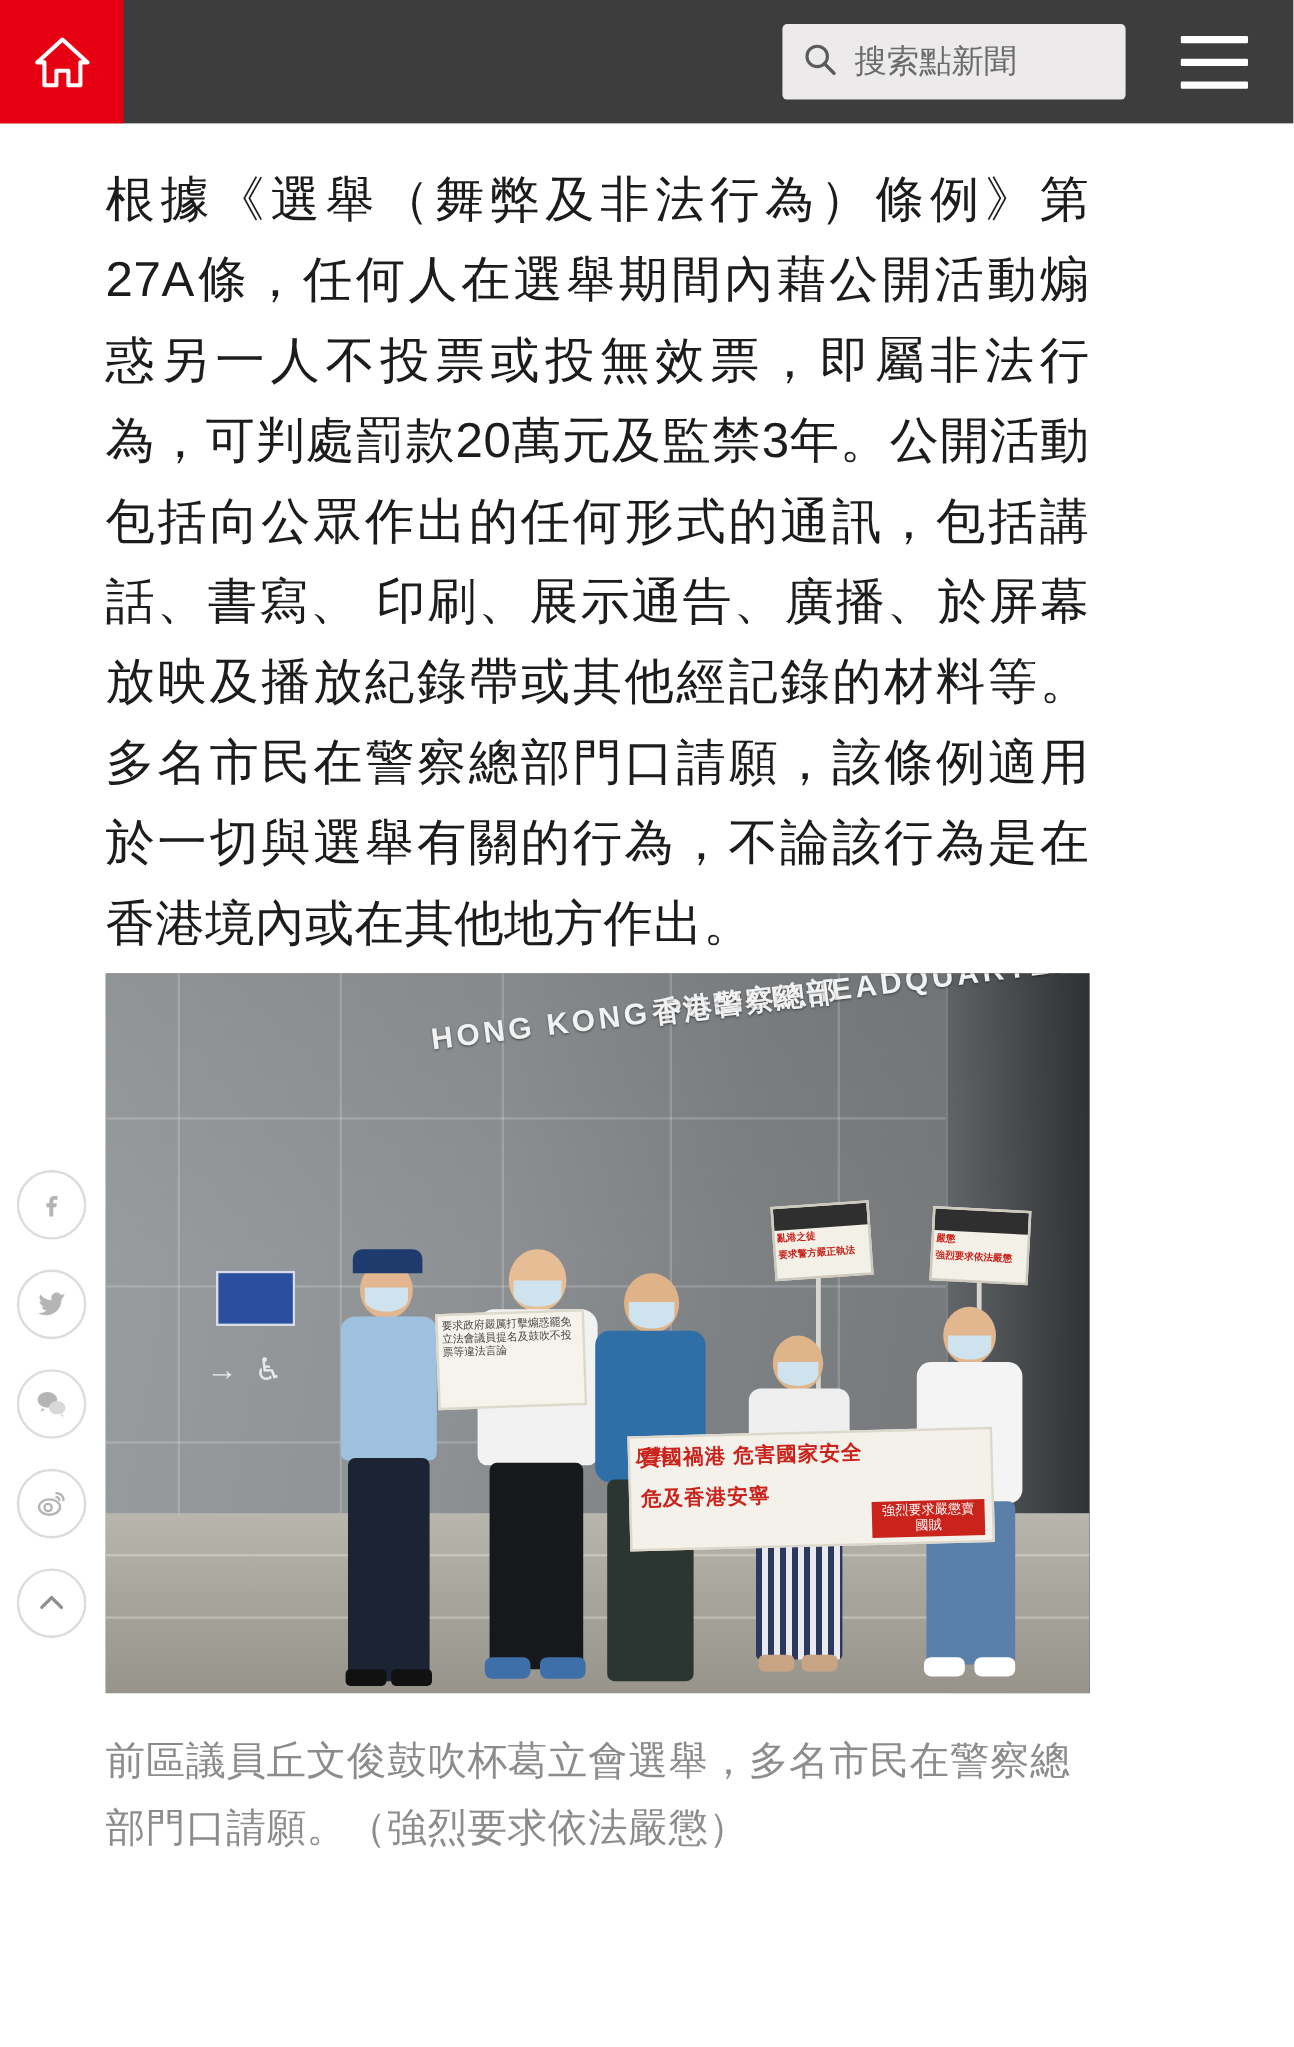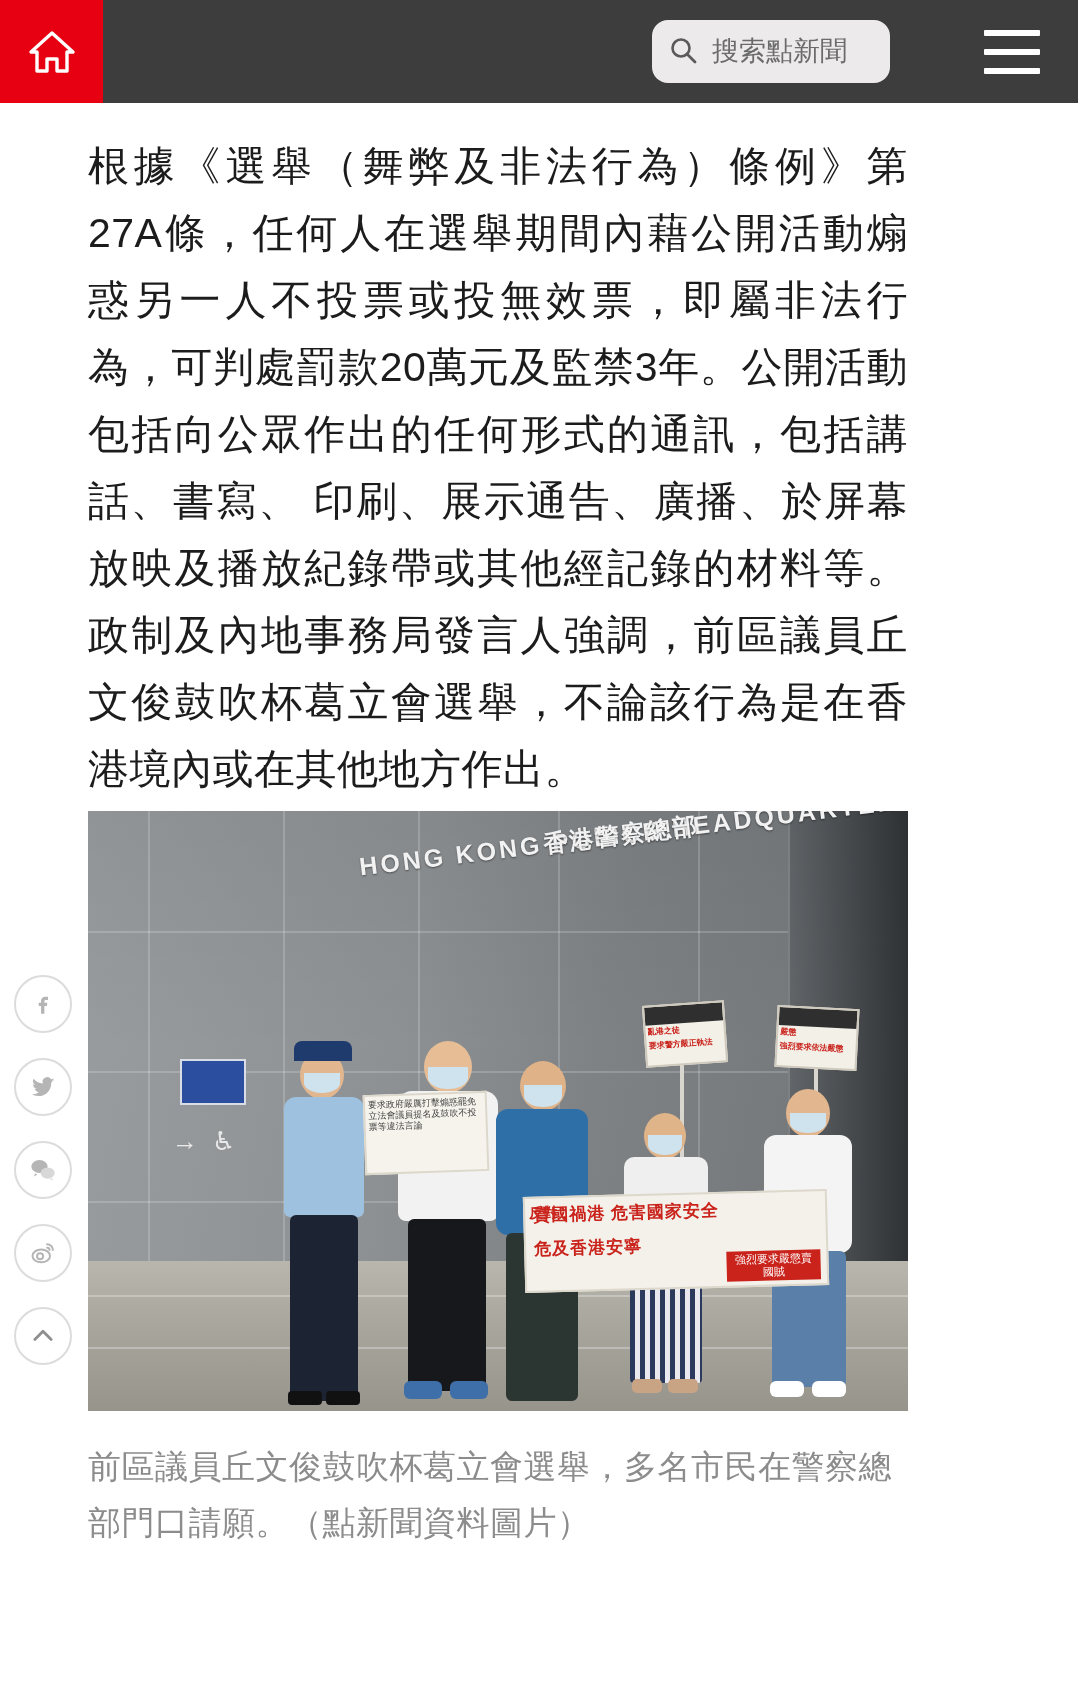--- a/index.html
+++ b/index.html
@@ -48,24 +48,24 @@
     letter-spacing: 0.5px;
     margin-right: 42px;
     white-space: nowrap;
     cursor: pointer;
   }
   .nav-link.muted { color: #cfcfcf; }
   .search-wrap {
     position: absolute;
     left: 652px;
     top: 20px;
-    width: 238px;
+    width: 286px;
     height: 63px;
     background: #eceaea;
-    border-radius: 16px;
+    border-radius: 4px;
     display: flex;
     align-items: center;
     box-sizing: border-box;
     padding-left: 16px;
   }
   .search-icon { flex: 0 0 auto; margin-right: 12px; }
   .search-input {
     border: none;
     outline: none;
     background: transparent;
@@ -309,21 +309,21 @@
 
   <div class="hamburger">
     <span></span>
     <span></span>
     <span></span>
   </div>
 </div>
 
 <div class="content">
 
-  <div class="article-text">根據《選舉（舞弊及非法行為）條例》第27A條，任何人在選舉期間內藉公開活動煽惑另一人不投票或投無效票，即屬非法行為，可判處罰款20萬元及監禁3年。公開活動包括向公眾作出的任何形式的通訊，包括講話、書寫、 印刷、展示通告、廣播、於屏幕放映及播放紀錄帶或其他經記錄的材料等。政制及內地事務局發言人強調，前區議員丘文俊鼓吹杯葛立會選舉，不論該行為是在香港境內或在其他地方作出。</div>
+  <div class="article-text">根據《選舉（舞弊及非法行為）條例》第27A條，任何人在選舉期間內藉公開活動煽惑另一人不投票或投無效票，即屬非法行為，可判處罰款20萬元及監禁3年。公開活動包括向公眾作出的任何形式的通訊，包括講話、書寫、 印刷、展示通告、廣播、於屏幕放映及播放紀錄帶或其他經記錄的材料等。多名市民在警察總部門口請願，該條例適用於一切與選舉有關的行為，不論該行為是在香港境內或在其他地方作出。</div>
 
   <div class="photo-frame">
     <div class="photo">
 
       <div class="dark-col"></div>
 
       <div class="seam v" style="left:60px;  top:0;   height:470px;"></div>
       <div class="seam v" style="left:195px; top:0;   height:470px;"></div>
       <div class="seam v" style="left:330px; top:0;   height:460px;"></div>
       <div class="seam v" style="left:470px; top:0;   height:450px;"></div>
@@ -410,21 +410,21 @@
       <div class="banner-main">
         <div class="red">賣國禍港 危害國家安全</div>
         <div class="red">危及香港安寧</div>
         <div style="position:absolute; right:6px; bottom:4px; background:#c9231c; color:#fff; font-size:11px; padding:2px 4px; line-height:13px; width:86px; text-align:center;">強烈要求嚴懲賣國賊</div>
         <div style="position:absolute; left:4px; top:6px; color:#c9231c; font-size:14px; font-weight:bold;">反對</div>
       </div>
 
     </div>
   </div>
 
-  <div class="caption">前區議員丘文俊鼓吹杯葛立會選舉，多名市民在警察總部門口請願。（點新聞資料圖片）</div>
+  <div class="caption">前區議員丘文俊鼓吹杯葛立會選舉，多名市民在警察總部門口請願。（強烈要求依法嚴懲）</div>
 </div>
 
 <div class="share-rail">
 
   <div class="share-btn">
     <span>
       <svg width="26" height="26" viewBox="0 0 24 24" fill="#b5b5b5">
         <path d="M14.5 8.2h2.1V5.3h-2.6c-2.3 0-3.8 1.5-3.8 3.9v1.7H8v2.9h2.2V21h3.1v-7.2h2.3l.4-2.9h-2.7V9.5c0-.8.3-1.3 1.2-1.3z"></path>
       </svg>
     </span>

